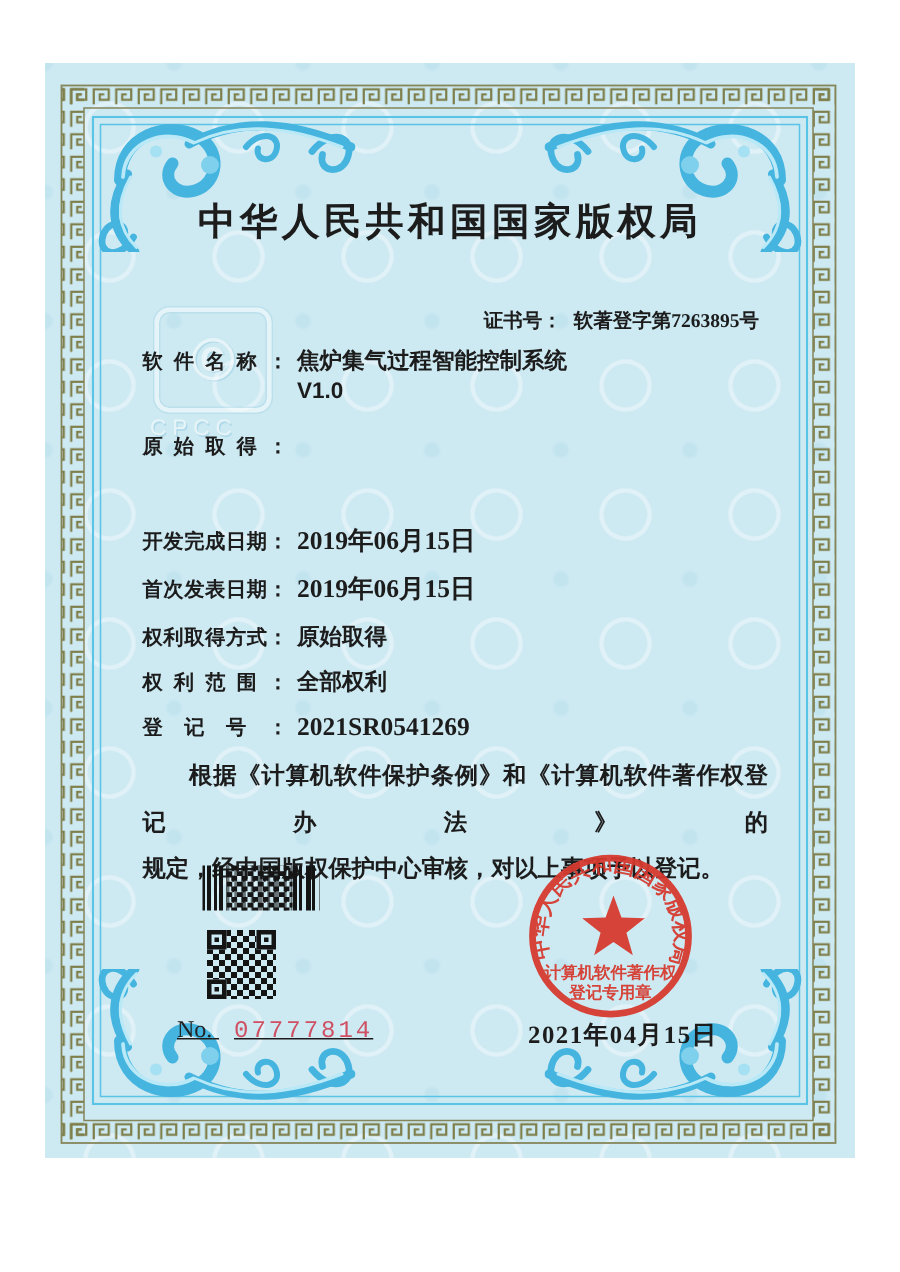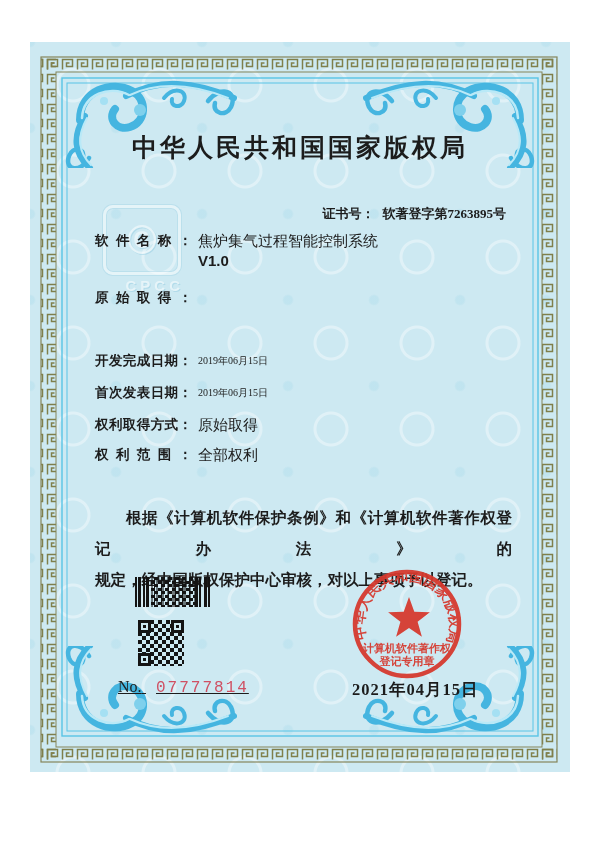--- a/index.html
+++ b/index.html
@@ -16,33 +16,33 @@
   .fl-tl{left:22px;top:26px;}
   .fl-tr{right:22px;top:26px;transform:scaleX(-1);}
   .fl-bl{left:22px;bottom:26px;transform:scaleY(-1);}
   .fl-br{right:22px;bottom:26px;transform:scale(-1,-1);}
   .emboss{position:absolute;left:70px;top:163px;width:84px;height:92px;opacity:.55;}
   .emboss .box{width:72px;height:64px;margin:0 auto;border:3px solid rgba(255,255,255,.9);
         border-radius:10px;box-shadow:0 0 0 1px rgba(150,205,225,.6), inset 0 0 0 1px rgba(150,205,225,.6);
         display:flex;align-items:center;justify-content:center;}
   .emboss .c{font-size:40px;font-weight:bold;color:rgba(255,255,255,.95);
         text-shadow:1px 1px 0 rgba(140,200,222,.8);}
-  .emboss .cpcc{text-align:right;font-size:15px;font-weight:bold;letter-spacing:4px;
+  .emboss .cpcc{text-align:left;font-size:15px;font-weight:normal;letter-spacing:4px;
         color:rgba(255,255,255,.95);text-shadow:1px 1px 0 rgba(140,200,222,.8);margin-top:2px;}
   .issuer{position:absolute;left:0;top:89px;width:540px;text-align:center;
         font-size:25px;font-weight:900;letter-spacing:3px;}
   .title{position:absolute;left:0;top:122px;width:540px;text-align:center;
         font-size:30px;font-weight:900;letter-spacing:4px;font-family:"Liberation Serif",serif;}
   .certno{position:absolute;right:64px;top:163px;font-size:13px;font-weight:bold;text-align:center;}
   .certno .val{font-family:"Liberation Serif",serif;margin-left:8px;}
   .frow{position:absolute;left:65px;display:flex;line-height:20px;}
   .f-label{width:97px;font-size:13.5px;font-weight:bold;text-align:justify;text-align-last:justify;
         display:inline-block;}
-  .f-value{margin-left:6px;font-size:15px;font-weight:normal;white-space:nowrap;}
-  .v-ser{font-family:"Liberation Serif",serif;font-size:10px;}
+  .f-value{margin-left:6px;font-size:15px;font-weight:bold;white-space:nowrap;}
+  .v-ser{font-family:"Liberation Serif",serif;font-size:17px;}
   .f-value2{position:absolute;left:168px;font-size:15px;font-weight:bold;}
   .statement{position:absolute;left:65px;top:460px;width:417px;font-size:15.5px;font-weight:bold;
         line-height:31px;text-align:justify;}
   .st1{text-indent:31px;text-align-last:justify;}
   .barcode{position:absolute;left:105px;top:535px;width:78px;height:30px;display:flex;}
   .bc-bars-l{width:16px;height:100%;
         background:repeating-linear-gradient(90deg,#141414 0 2px,transparent 2px 3px,#141414 3px 6px,transparent 6px 8px);}
   .bc-matrix{width:44px;height:100%;
         background-image:repeating-conic-gradient(#141414 0 25%,transparent 0 50%),
                          repeating-linear-gradient(90deg,rgba(20,20,20,.55) 0 2px,transparent 2px 5px);
@@ -182,20 +182,24 @@
       <span class="f-value v-ser">2019年06月15日</span>
     </div>
     <div class="frow" style="top:403px">
       <span class="f-label">权利范围：</span>
       <span class="f-value">全部权利</span>
     </div>
     <div class="frow" style="top:373px">
       <span class="f-label">权利取得方式：</span>
       <span class="f-value">原始取得</span>
     </div>
+    <div class="frow" style="top:433px">
+      <span class="f-label">登记号：</span>
+      <span class="f-value v-ser">2021SR0541269</span>
+    </div>
 
     <div class="statement">
       <div class="st1">根据《计算机软件保护条例》和《计算机软件著作权登记办法》的</div>
       <div>规定，经中国版权保护中心审核，对以上事项予以登记。</div>
     </div>
 
     <div class="barcode">
       <div class="bc-bars-l"></div>
       <div class="bc-matrix"></div>
       <div class="bc-bars-r"></div>

